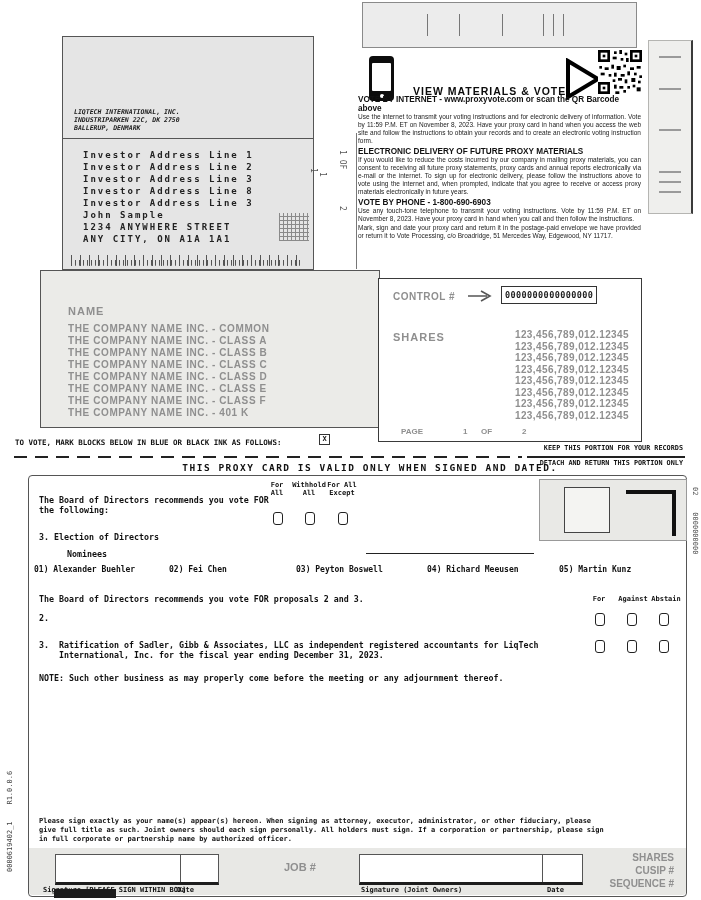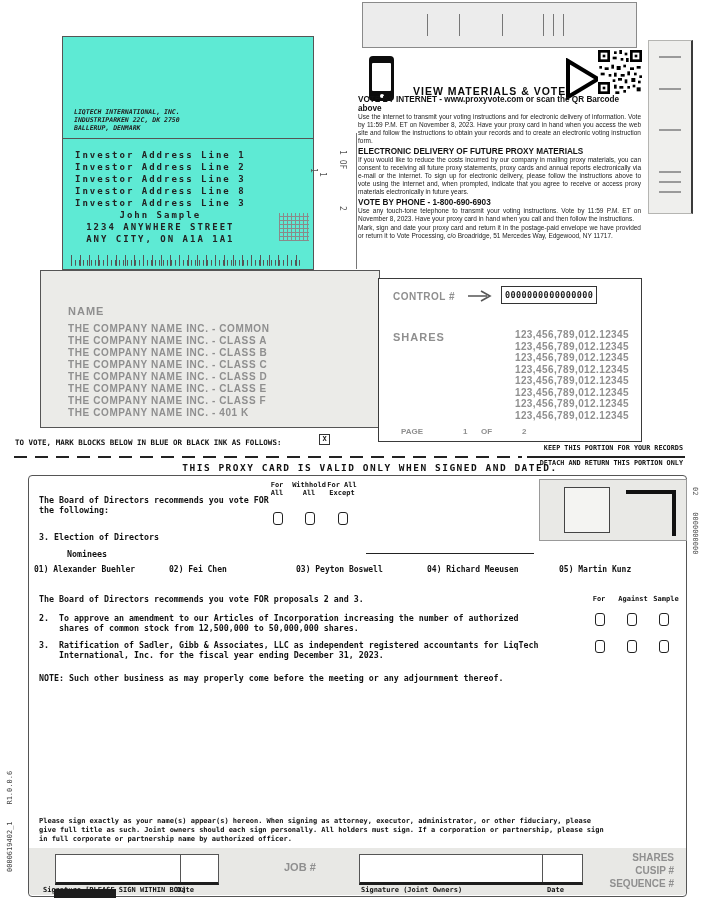--- a/index.html
+++ b/index.html
@@ -3,24 +3,24 @@
 <meta charset="utf-8">
 <style>
   html,body{margin:0;padding:0;background:#fff;}
   #page{position:relative;width:701px;height:900px;background:#fff;overflow:hidden;
         font-family:"DejaVu Sans Mono",monospace;color:#111;}
   .abs{position:absolute;}
   .gray{color:#8f8f8f;}
   .pre{white-space:pre-line;}
 
   
-  #mail-card{left:62px;top:36px;width:250px;height:232px;background:#5eead4;border:1px solid #555;}
+  #mail-card{left:62px;top:36px;width:250px;height:232px;background:#e5e5e5;border:1px solid #555;}
   #mail-top{position:absolute;left:0;top:0;right:0;height:101px;border-bottom:1px solid #555;}
   #sender{position:absolute;left:11px;bottom:6px;font:italic bold 6.5px "DejaVu Sans Mono",monospace;line-height:8px;color:#222;}
-  #recipient{position:absolute;left:12px;top:112px;font:bold 9px "DejaVu Sans Mono",monospace;line-height:12px;letter-spacing:2px;color:#222;text-align:center;}
+  #recipient{position:absolute;left:20px;top:112px;font:bold 9px "DejaVu Sans Mono",monospace;line-height:12px;letter-spacing:2px;color:#222;}
   #postnet{position:absolute;left:8px;right:10px;bottom:3px;height:11px;
     background:
       repeating-linear-gradient(90deg,#555 0 1px,transparent 1px 9px) 0 100%/100% 100% no-repeat,
       repeating-linear-gradient(90deg,#555 0 1px,transparent 1px 4px) 0 100%/100% 52% no-repeat;
     background-position:0 0,0 100%;}
   #gridmark{position:absolute;right:4px;bottom:28px;width:30px;height:28px;
     background:
       repeating-linear-gradient(0deg,#8a8a8a 0 1px,transparent 1px 4px),
       repeating-linear-gradient(90deg,#8a8a8a 0 1px,transparent 1px 4px);}
   .vmark{position:absolute;font:8px "DejaVu Sans Mono",monospace;color:#555;
@@ -288,24 +288,23 @@
 
     <div class="nominee" style="left:5px">01) Alexander Buehler</div>
     <div class="nominee" style="left:140px">02) Fei Chen</div>
     <div class="nominee" style="left:267px">03) Peyton Boswell</div>
     <div class="nominee" style="left:398px">04) Richard Meeusen</div>
     <div class="nominee" style="left:530px">05) Martin Kunz</div>
 
     <div class="abs b8" style="left:10px;top:119px;width:440px">The Board of Directors recommends you vote FOR proposals 2 and 3.</div>
     <div class="colhead b7" style="left:556px;top:119px;width:28px">For</div>
     <div class="colhead b7" style="left:588px;top:119px;width:32px">Against</div>
-    <div class="colhead b7" style="left:620px;top:119px;width:34px">Sample</div>
+    <div class="colhead b7" style="left:620px;top:119px;width:34px">Abstain</div>
 
     <div class="abs b8" style="left:10px;top:138px">2.</div>
-    <div class="abs b8" style="left:30px;top:138px;width:490px">To approve an amendment to our Articles of Incorporation increasing the number of authorized shares of common stock from 12,500,000 to 50,000,000 shares.</div>
     <div class="cb" style="left:566px;top:137px"></div>
     <div class="cb" style="left:598px;top:137px"></div>
     <div class="cb" style="left:630px;top:137px"></div>
 
     <div class="abs b8" style="left:10px;top:165px">3.</div>
     <div class="abs b8" style="left:30px;top:165px;width:490px">Ratification of Sadler, Gibb &amp; Associates, LLC as independent registered accountants for LiqTech International, Inc. for the fiscal year ending December 31, 2023.</div>
     <div class="cb" style="left:566px;top:164px"></div>
     <div class="cb" style="left:598px;top:164px"></div>
     <div class="cb" style="left:630px;top:164px"></div>
 

